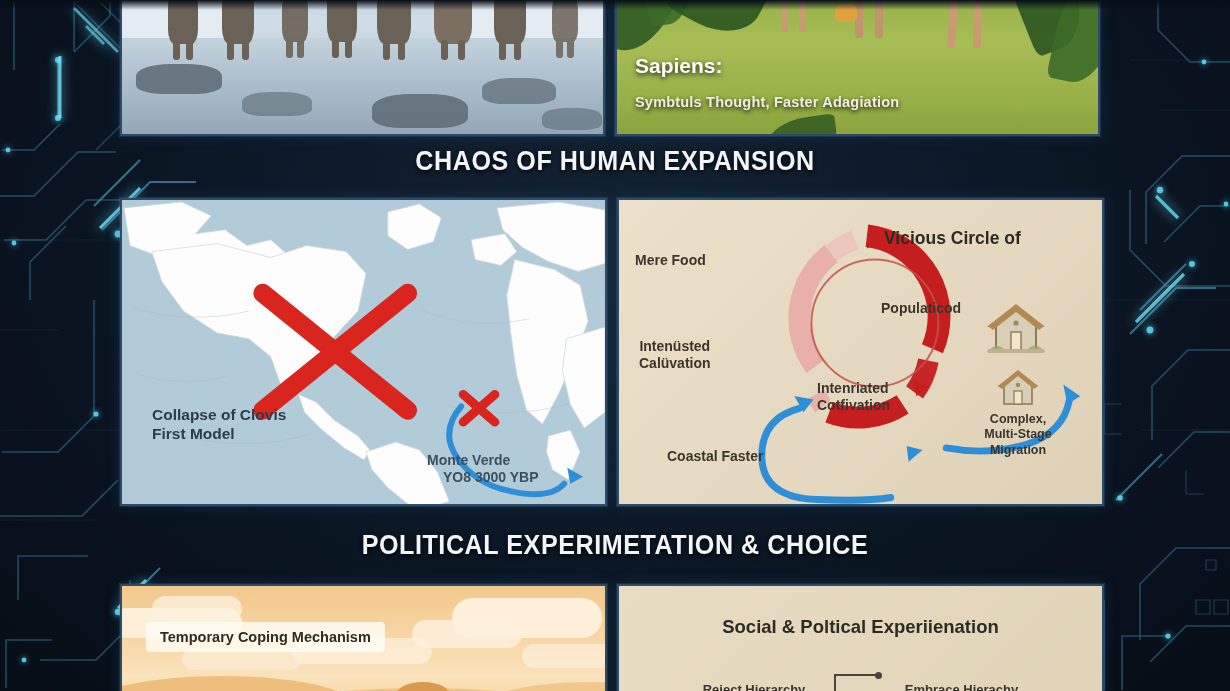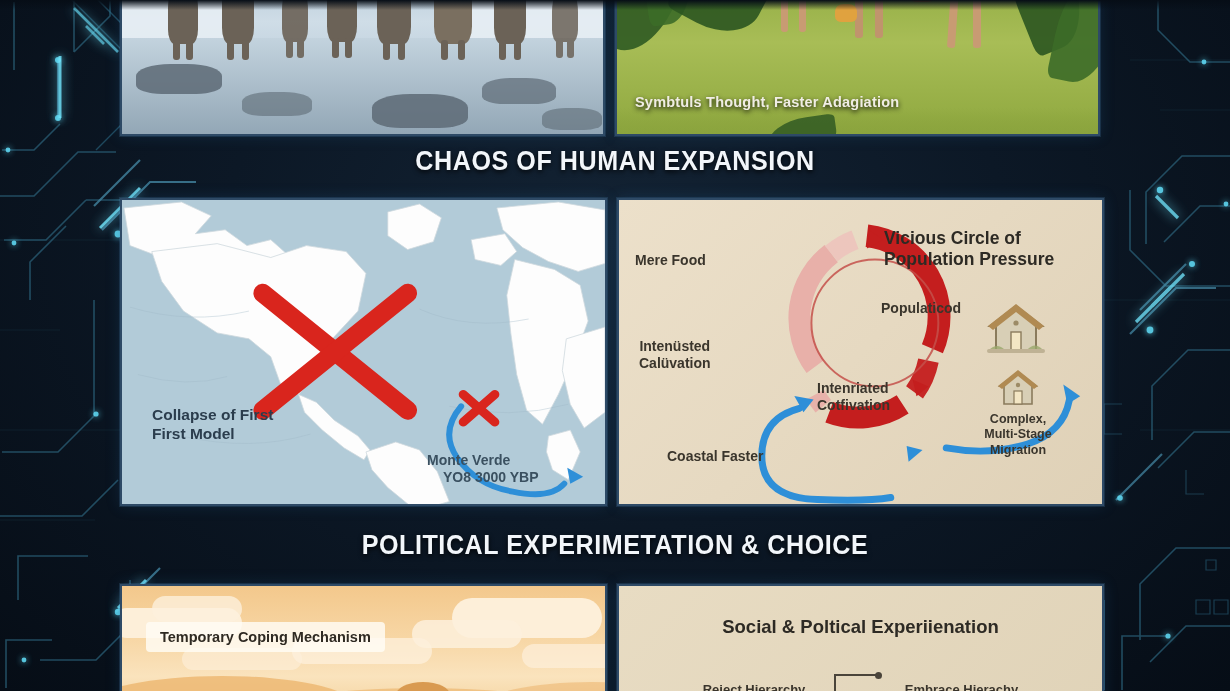--- a/index.html
+++ b/index.html
@@ -54,21 +54,21 @@
      margin-left:-6px;border-radius:50%;background:#746a5e;}
   .figure .leg{position:absolute;bottom:-16px;width:7px;height:20px;background:#6b6257;border-radius:3px;}
 
   .jungle-scene{position:absolute;inset:0;background:
      linear-gradient(180deg,#7d9a3a 0%, #93ad45 25%, #a8bd56 55%, #8fa83f 100%);}
   .leaf{position:absolute;background:#2f5a22;border-radius:60% 10% 60% 10%;opacity:.9;}
   .dog{position:absolute;background:#d08a3a;border-radius:40% 40% 30% 30%;}
 
   .cap-wrap{position:absolute;left:18px;bottom:24px;z-index:6;}
   .cap-title{color:#fff;font-size:21px;font-weight:bold;text-shadow:0 2px 5px rgba(0,0,0,.85);line-height:1.1;}
-  .cap-sub{color:#f0ede4;font-size:14.5px;font-weight:bold;text-shadow:0 2px 5px rgba(0,0,0,.9);margin-top:5px;letter-spacing:.2px;}
+  .cap-sub{color:#f0ede4;font-size:14.5px;font-weight:bold;text-shadow:0 2px 5px rgba(0,0,0,.9);margin-top:17px;letter-spacing:.2px;}
 
   
   #title-chaos{top:146px;}
   #row-mid{left:120px;top:198px;width:990px;height:308px;}
   #panel-map{width:487px;height:308px;background:#b2cbd8;}
   #panel-circle{width:487px;height:308px;background:#e8dcc6;}
 
   .map-sea{position:absolute;inset:0;background:#b2cbd8;}
   .map-svg{position:absolute;inset:0;}
   .map-label{position:absolute;color:#2b3d4d;font-weight:bold;font-size:15.5px;line-height:1.2;z-index:4;}
@@ -303,20 +303,21 @@
         <div style="position:absolute;left:332px;top:58px;width:8px;height:60px;background:#c89b73;border-radius:3px;transform:rotate(4deg);"></div>
         <div style="position:absolute;left:356px;top:58px;width:8px;height:60px;background:#c89b73;border-radius:3px;"></div>
 
         <div class="dog" style="left:292px;top:52px;width:26px;height:20px;"></div>
         <div class="dog" style="left:218px;top:74px;width:22px;height:18px;background:#e0a23f;"></div>
 
         <div style="position:absolute;left:0;bottom:-4px;width:100%;height:30px;background:linear-gradient(180deg,rgba(120,150,50,0),#8aa33d);"></div>
         <div class="leaf" style="left:150px;bottom:-24px;width:70px;height:40px;transform:rotate(-8deg);background:#2b5520;opacity:.8;"></div>
       </div>
       <div class="cap-wrap">
+        <div class="cap-title">Sapiens:</div>
         <div class="cap-sub">Symbtuls Thought, Faster Adagiation</div>
       </div>
     </div>
   </div>
 
   <div class="section-title" id="title-chaos">CHAOS OF HUMAN EXPANSION</div>
 
   <div class="row" id="row-mid">
 
     <div class="panel" id="panel-map">
@@ -357,21 +358,21 @@
           <path d="M344 376 L376 404" transform="translate(0,-180)"></path>
           <path d="M376 376 L344 404" transform="translate(0,-180)"></path>
         </g>
 
         <g fill="none" stroke="#2e8fd8" stroke-width="6" stroke-linecap="round">
           <path d="M342 208 q-22 26 -4 52 q20 28 56 34 q38 8 52 -8"></path>
         </g>
         <path d="M452 286 l-3 -16 l16 9 z" fill="#2e8fd8"></path>
       </svg>
       <div class="map-label" style="left:30px;top:206px;">
-        <span>Collapse of First</span><br>
+        <span>Collapse of Clovis</span><br>
         <span>First Model</span>
       </div>
       <div class="map-label mv" style="left:305px;top:252px;">
         <span>Monte Verde</span>
         <b>YO8 3000 YBP</b>
       </div>
     </div>
 
     <div class="panel" id="panel-circle">
       <div class="circ-bg"></div>
@@ -396,21 +397,20 @@
           <path d="M182 210 q-38 10 -38 48 q0 42 56 44 q50 2 74 -2"></path>
           <path d="M330 250 q44 8 82 -4 q36 -12 42 -44"></path>
         </g>
         <path d="M186 214 l-5 -18 l18 8 z" fill="#2e8fd8" transform="rotate(-14 186 214)"></path>
         <path d="M290 248 l16 4 l-14 12 z" fill="#2e8fd8"></path>
         <path d="M452 206 l-4 -20 l17 12 z" fill="#2e8fd8"></path>
       </svg>
 
       <div class="circ-title">
         <span>Vicious Circle of</span><br>
-        <span>Population Pressure</span>
       </div>
 
 
       <div class="circ-lbl" style="left:16px;top:52px;">Mere Food</div>
 
       <div class="circ-lbl" style="left:262px;top:100px;">Populaticod</div>
 
       <div class="circ-lbl" style="left:20px;top:138px;text-align:center;">
         <span>Intenüsted</span><br>
         <span>Calüvation</span>

